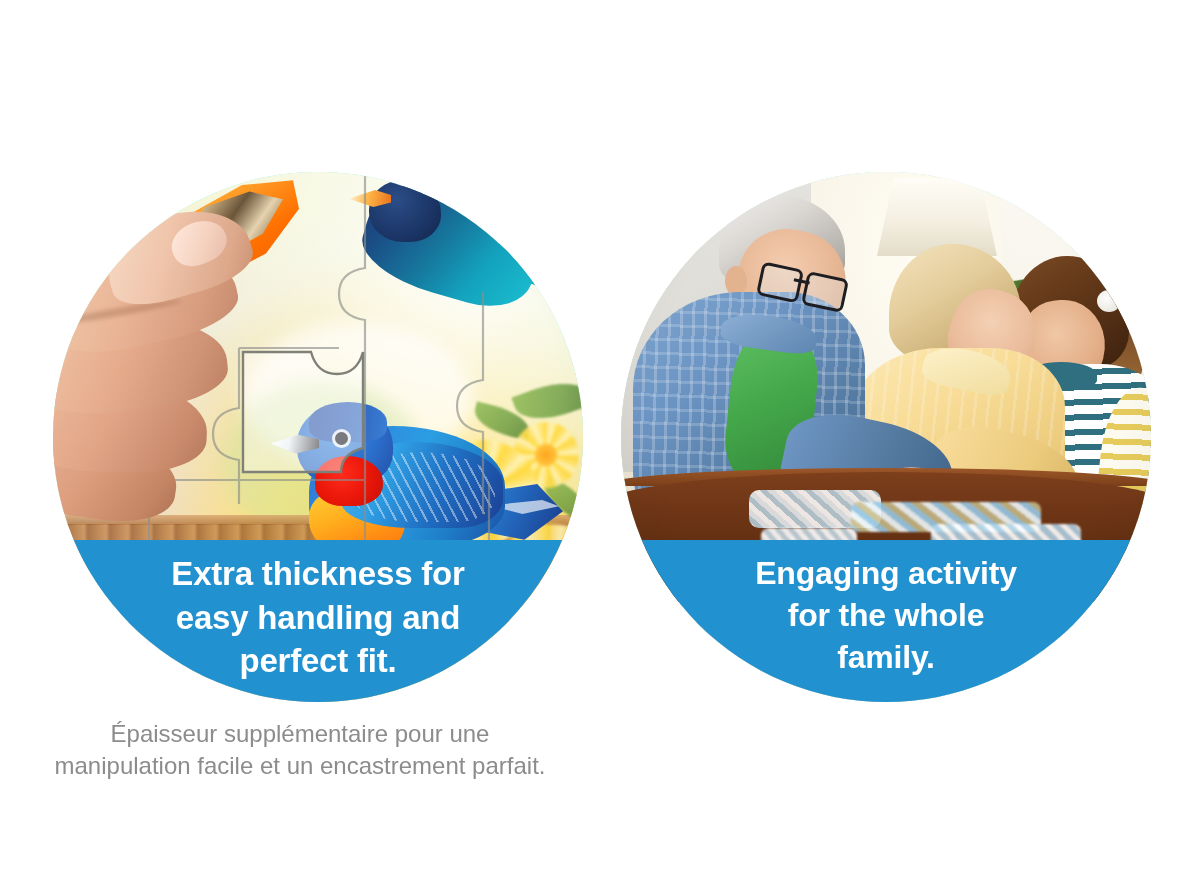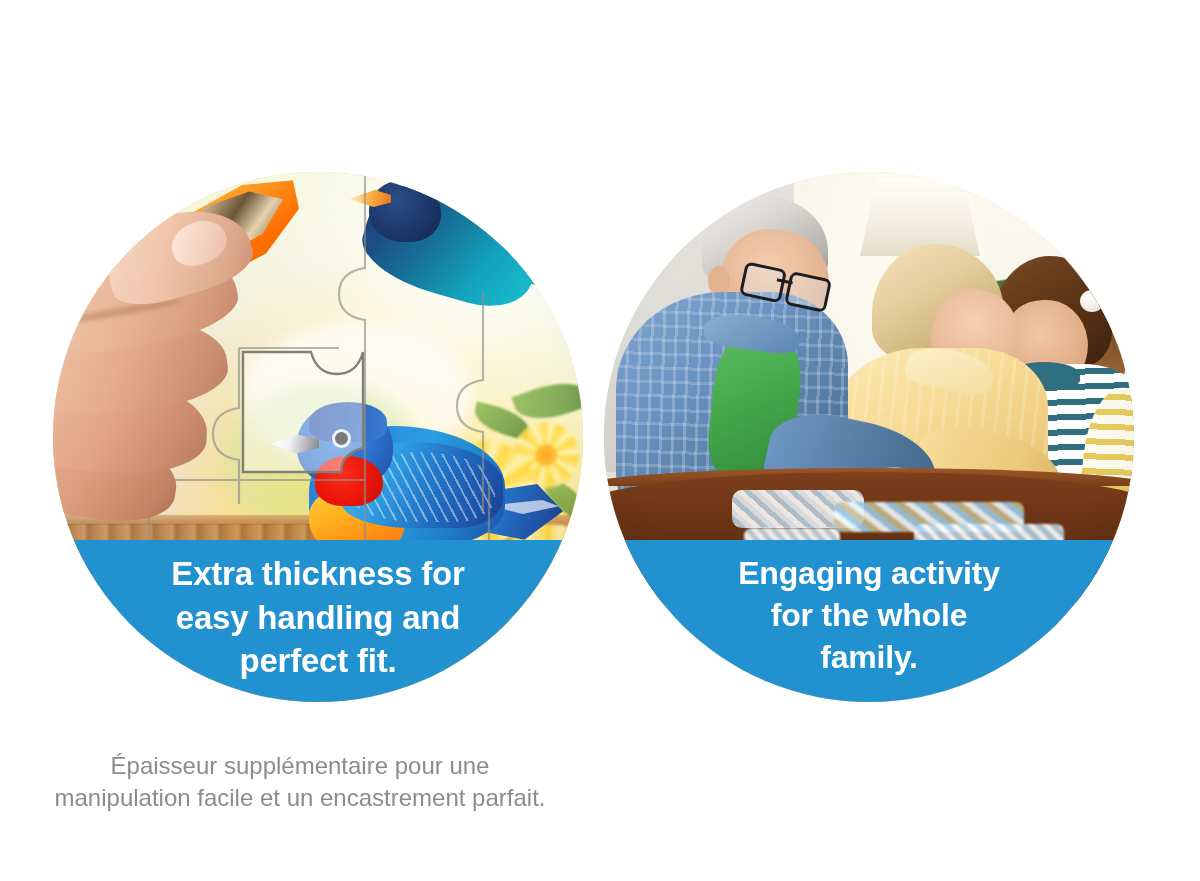--- a/index.html
+++ b/index.html
@@ -30,24 +30,24 @@
   }
   .panel-left  { left: 0;   width: 600px; }
   .panel-right { left: 600px; width: 600px; }
 
   .circle {
     position: absolute;
     width: 530px;
     height: 530px;
     border-radius: 50%;
     overflow: hidden;
-    background: #fdba74;
+    background: #5eead4;
   }
   .panel-left .circle  { left: 53px; top: 172px; }
-  .panel-right .circle { left: 4px;  top: 172px; }
+  .panel-right .circle { left: 21px;  top: 172px; }
 
   .circle-art {
     position: absolute;
     left: 0; top: 0;
     width: 530px;
     height: 530px;
   }
 
   
   .banner {
@@ -82,21 +82,21 @@
     top: 716px;
     width: 100%;
     text-align: center;
     color: #8c8c8c;
     font-size: 24px;
     line-height: 1.32;
     white-space: pre-line;
     padding: 0 12px;
     box-sizing: border-box;
   }
-  .panel-left .subcaption  { top: 718px; margin-top: 32px; }
+  .panel-left .subcaption  { top: 718px; }
   .panel-right .subcaption { top: 718px; }
 
   
   .puz-bg {
     position: absolute;
     left: 0; top: 0; right: 0; bottom: 0;
     background:
       radial-gradient(circle at 78% 18%, rgba(255,255,255,0.95) 0%, rgba(255,255,255,0) 45%),
       radial-gradient(ellipse at 64% 78%, #ffd93d 0%, #fde37a 28%, rgba(253,237,160,0.2) 58%),
       radial-gradient(ellipse at 30% 86%, #e3c8ef 0%, rgba(226,210,240,0.35) 40%, rgba(255,255,255,0) 68%),

